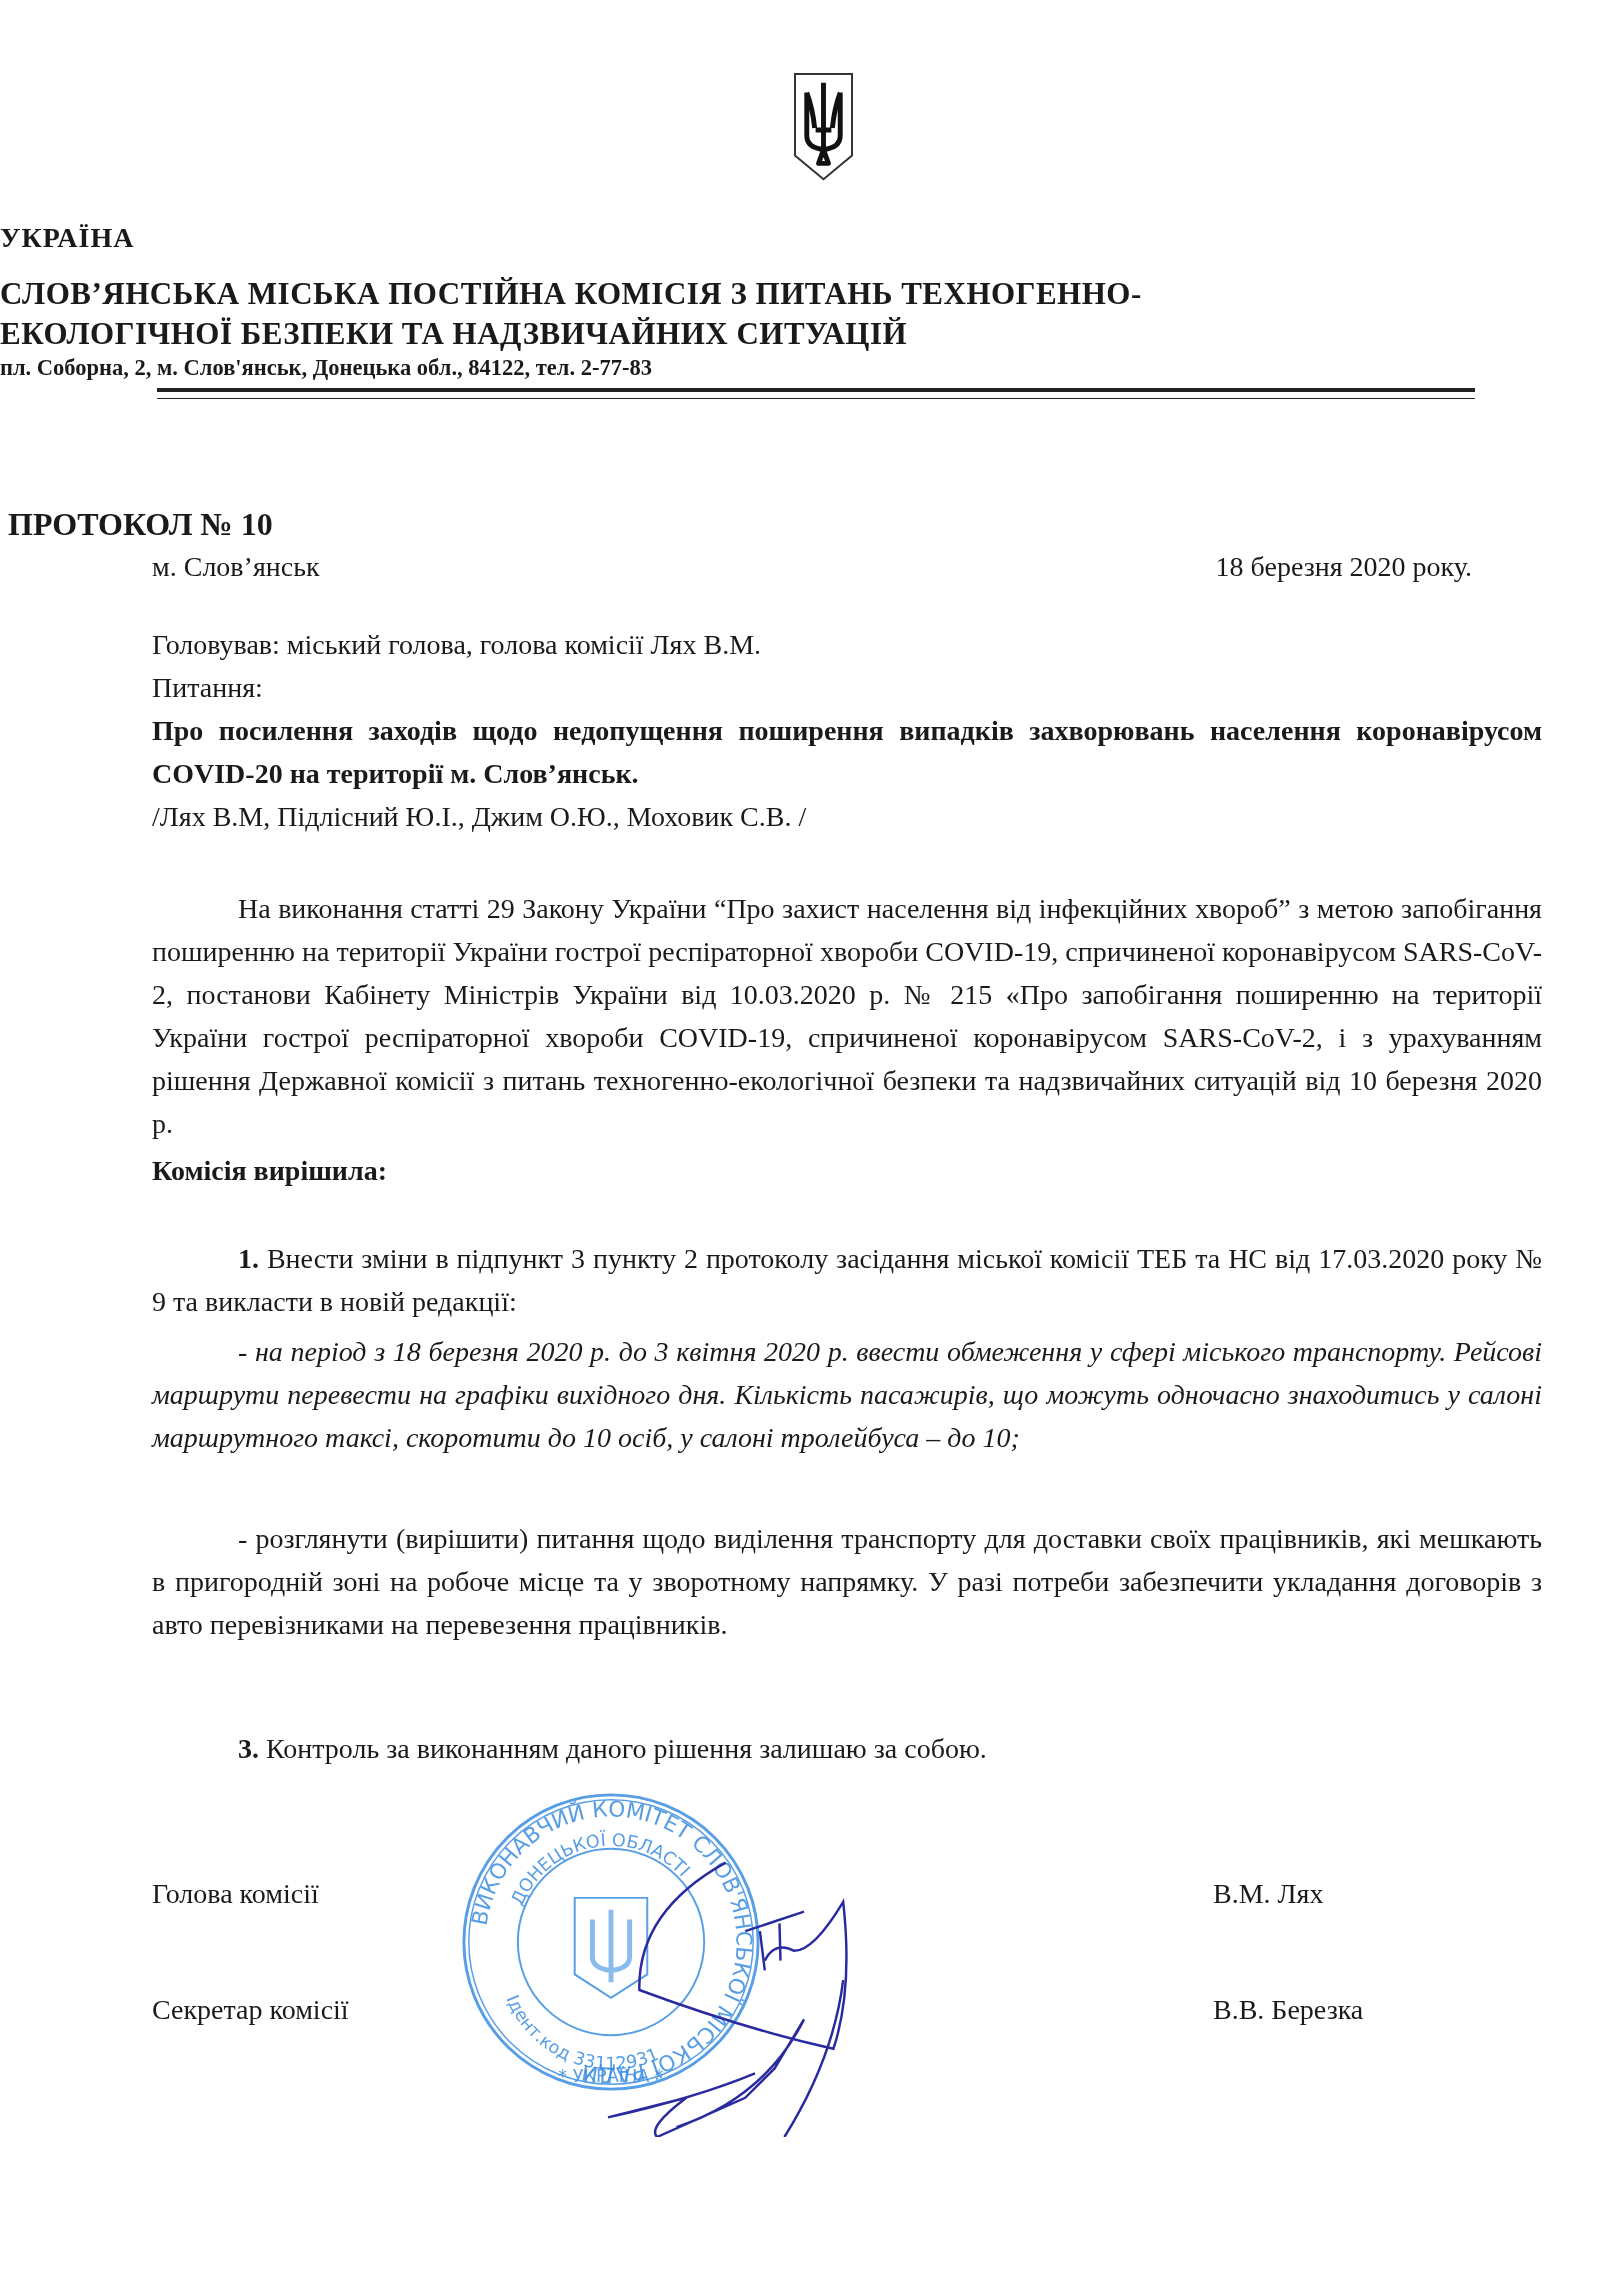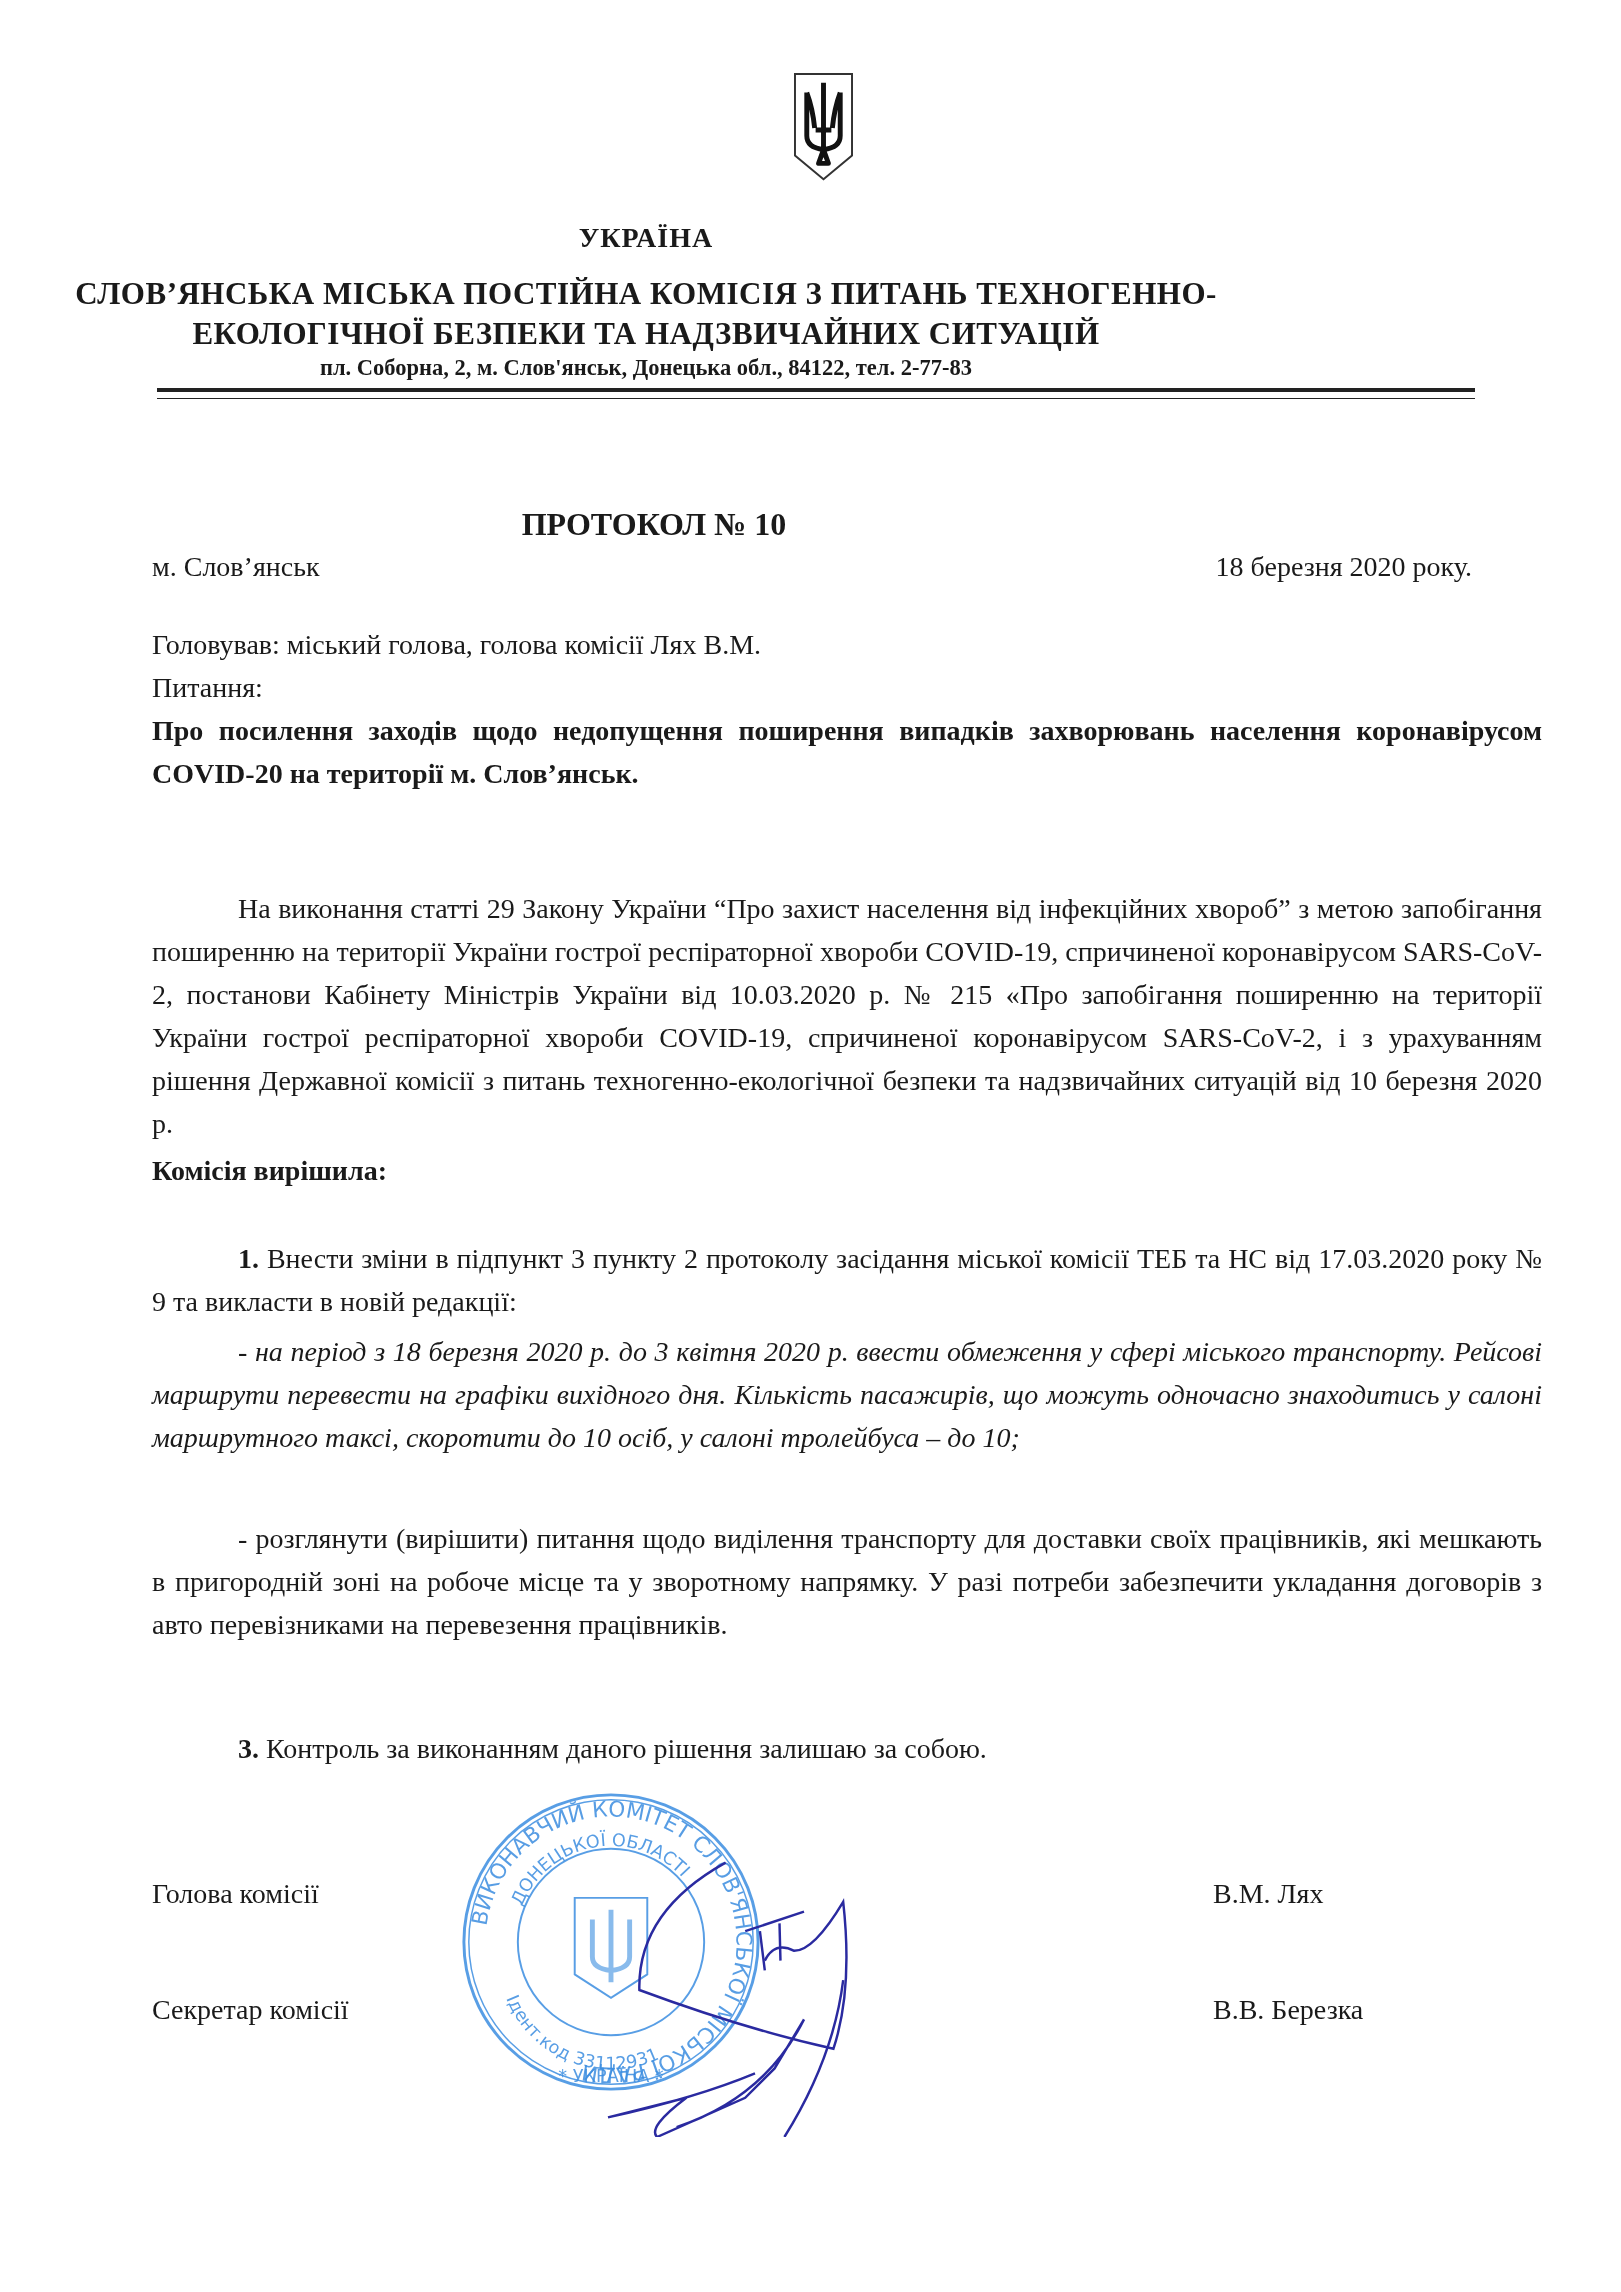--- a/index.html
+++ b/index.html
@@ -1,19 +1,19 @@
 <!DOCTYPE html>
 <html><head>
 <meta charset="utf-8">
 <style>
   html, body { margin:0; padding:0; background:#ffffff; }
   body { width:1621px; height:2293px; position:relative; overflow:hidden;
          font-family:"Liberation Serif", serif; color:#1a1a1a; }
   .abs { position:absolute; }
-  .center { left:0; width:1292px; text-align:center; }
+  .center { left:0; width:1292px; }
   .coat { left:789px; top:69px; width:69px; height:118px; }
   .country { top:222px; font-size:28px; font-weight:bold; letter-spacing:1px; }
   .org1, .org2 { font-size:31px; font-weight:bold; letter-spacing:0.5px; }
   .org1 { top:276px; }
   .org2 { top:316px; }
   .addr { top:355px; font-size:22.5px; font-weight:bold; }
   .rule1 { left:157px; width:1318px; top:388px; height:3.9px; background:#222; }
   .rule2 { left:157px; width:1318px; top:398px; height:1px; background:#222; }
   .title { top:506px; font-size:32px; font-weight:bold;padding-left:8px; }
   .text { font-size:28px; line-height:43px; }
@@ -44,20 +44,21 @@
 <div class="abs rule2"></div>
 
 <div class="abs center title">ПРОТОКОЛ   № 10</div>
 <div class="abs text left city">м. Слов’янськ</div>
 <div class="abs text date">18  березня  2020  року.</div>
 
 <div class="abs text block" style="top:623px;">
   <p class="para">Головував:  міський голова, голова комісії Лях В.М.</p>
   <p class="para">Питання:</p>
   <p class="para bold justify">Про посилення заходів щодо недопущення поширення випадків захворювань населення коронавірусом COVID-20 на території   м. Слов’янськ.</p>
+  <p class="para">/Лях В.М, Підлісний Ю.І., Джим О.Ю., Моховик С.В. /</p>
 </div>
 
 <div class="abs text block justify indent" style="top:887px;">На виконання статті 29 Закону України “Про захист населення від інфекційних хвороб” з метою запобігання поширенню на території України гострої респіраторної хвороби COVID-19, спричиненої коронавірусом SARS-CoV-2, постанови Кабінету Міністрів України від 10.03.2020 р. № 215 «Про запобігання поширенню на території України гострої респіраторної хвороби COVID-19, спричиненої коронавірусом SARS-CoV-2, і з урахуванням рішення Державної комісії з питань техногенно-екологічної безпеки та надзвичайних ситуацій від 10 березня 2020 р.</div>
 
 <div class="abs text block bold" style="top:1149px;">Комісія вирішила:</div>
 
 <div class="abs text block" style="top:1237px;">
   <p class="para justify indent"><span class="bold">1.</span><span> Внести зміни в підпункт 3 пункту 2 протоколу засідання міської комісії ТЕБ та НС від 17.03.2020 року № 9 та викласти в новій редакції:</span></p>
   <p class="para justify indent" style="margin-top:7px;font-style:italic;">-  на період з  18 березня 2020 р. до 3 квітня 2020 р. ввести обмеження у сфері міського транспорту. Рейсові маршрути перевести на графіки вихідного дня. Кількість пасажирів, що можуть одночасно знаходитись у салоні маршрутного таксі, скоротити до 10 осіб, у салоні тролейбуса – до 10;</p>
 </div>

